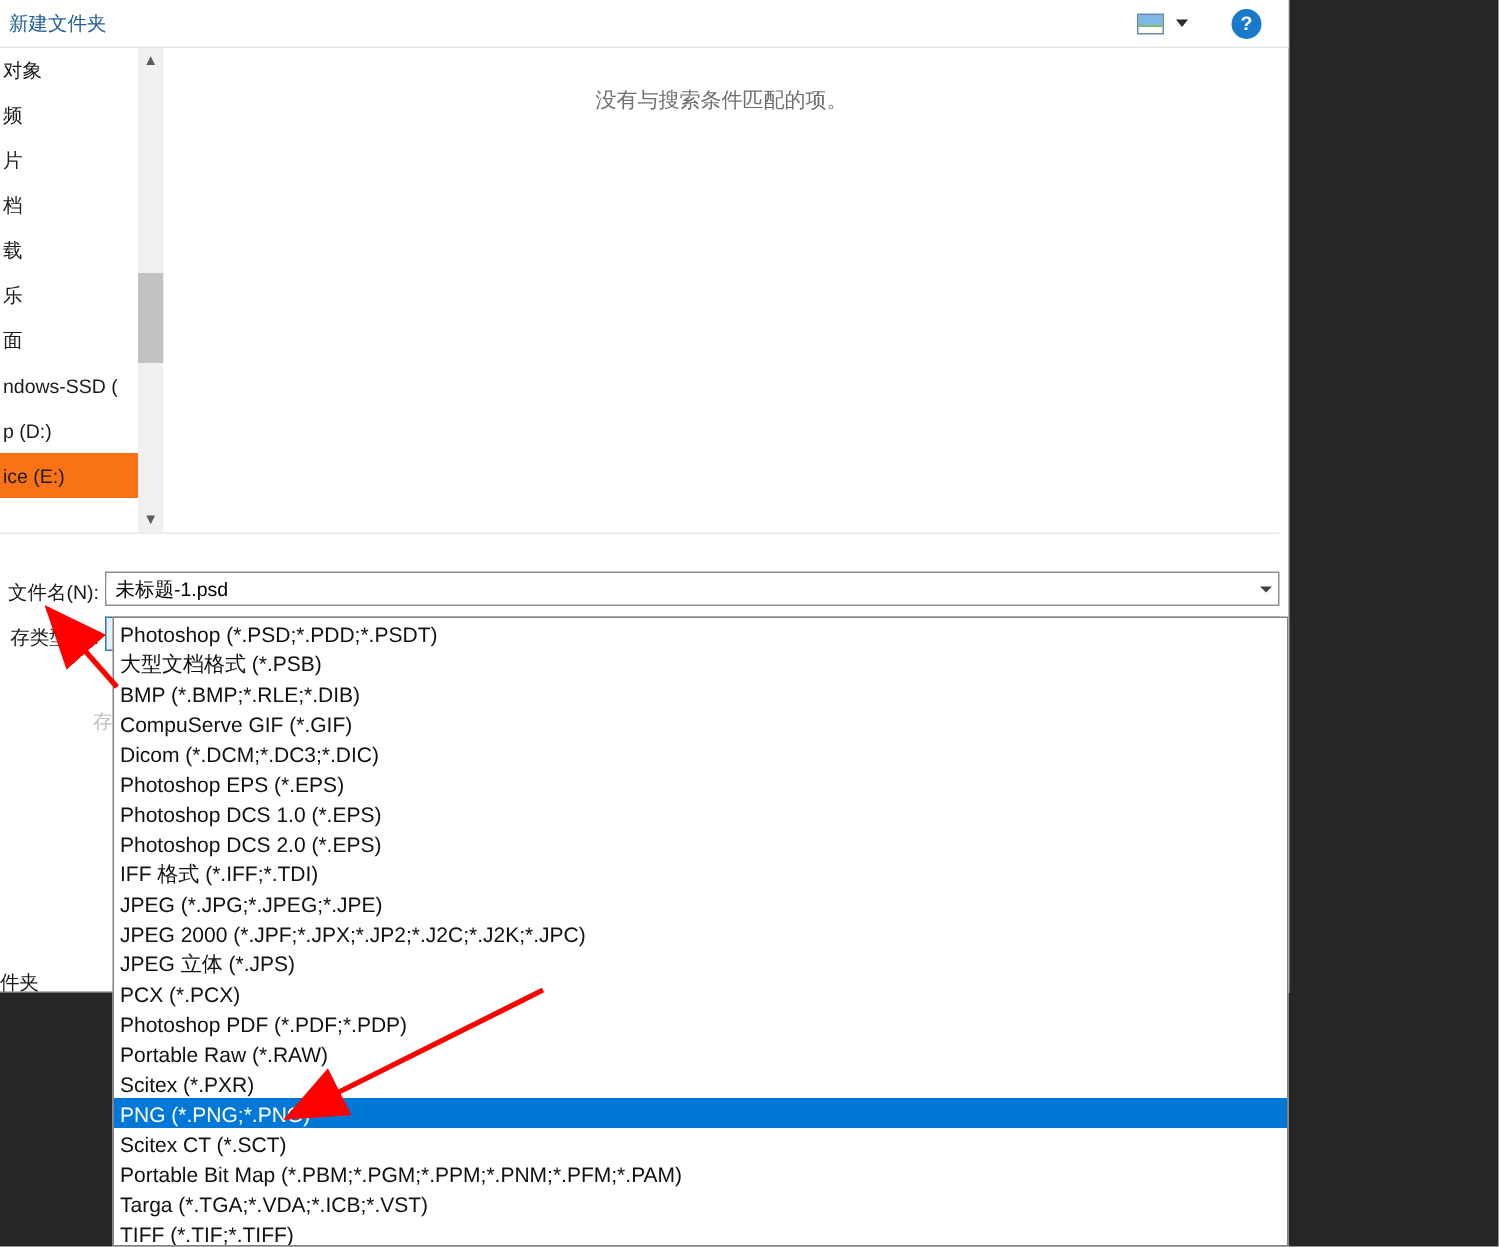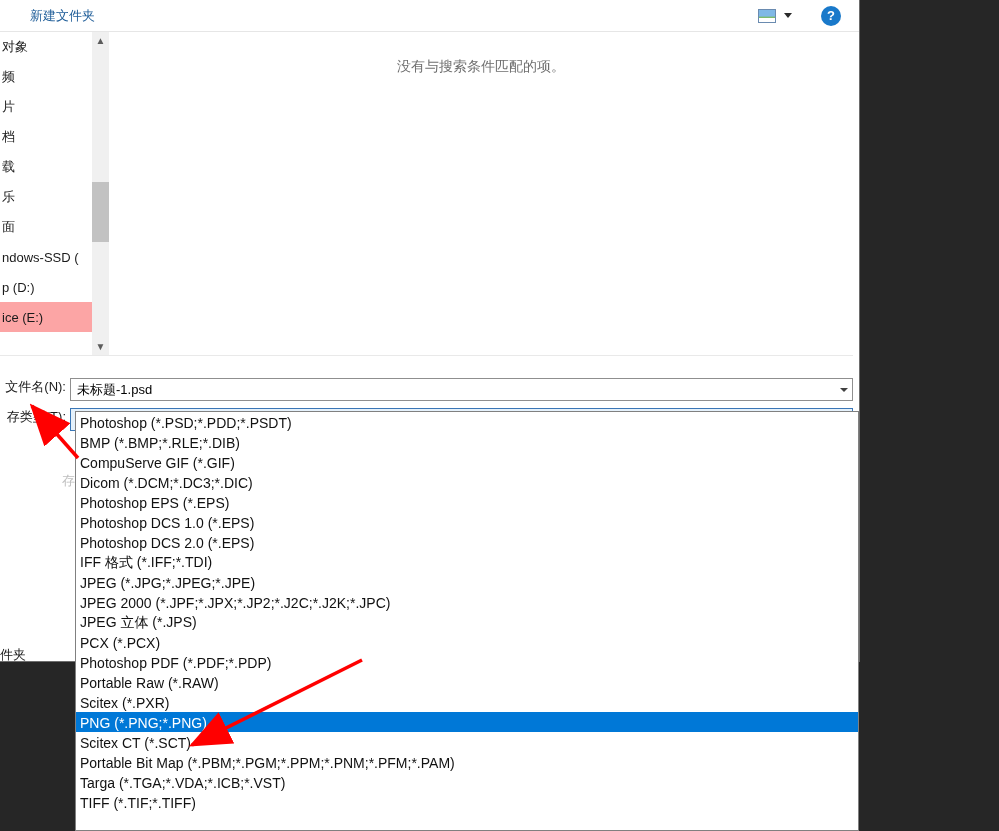--- a/index.html
+++ b/index.html
@@ -17,21 +17,21 @@
 
   .toolbar {
     position: absolute;
     left: 0; top: 0; right: 0; height: 32px;
     background: #ffffff;
     border-bottom: 1px solid #e6e6e6;
     display: flex; align-items: center;
   }
   .toolbar .newfolder {
     color: #205e99;
-    padding-left: 30px;
+    padding-left: 6px;
     font-size: 13px;
   }
   .toolbar .spacer { flex: 1; }
   .toolbar .view-btn {
     display: flex; align-items: center; gap: 8px;
     padding: 2px 6px; margin-right: 22px;
     border: 1px solid transparent;
   }
   .pic-icon {
     width: 18px; height: 14px;
@@ -68,21 +68,21 @@
   .nav-list {
     position: absolute; left: 0; top: 0; width: 92px;
   }
   .nav-item {
     height: 30px; display: flex; align-items: center;
     padding-left: 2px;
     white-space: nowrap;
     font-size: 13px;
     color: #1a1a1a;
   }
-  .nav-item.sel { background: #fca5a5; }
+  .nav-item.sel { background: #f97316; }
 
   .nav-scroll {
     position: absolute;
     left: 92px; top: 0; width: 17px; bottom: 306px;
     background: #f0f0f0;
   }
   .nav-scroll .sbtn {
     position: absolute; left: 0; width: 17px; height: 17px;
     display: flex; align-items: center; justify-content: center;
     color: #5c5c5c; font-size: 10px;
@@ -107,21 +107,21 @@
     color: #6f6f6f;
     font-size: 14px;
   }
 
   .form-area {
     position: absolute;
     left: 0; right: 6px; bottom: 0; height: 306px;
     border-top: 1px solid #e9e9e9;
   }
 
-  .row { display: flex; align-items: flex-start; height: 26px; }
+  .row { display: flex; align-items: flex-end; height: 26px; }
 
   .row.fname { position: absolute; top: 22px; left: 0; right: 0; }
   .row.ftype { position: absolute; top: 52px; left: 0; right: 0; }
 
   .lbl {
     width: 70px; text-align: right; padding-right: 4px;
     white-space: nowrap;
     color: #1a1a1a;
     font-size: 13px;
   }
@@ -265,20 +265,21 @@
       <span class="hidden-lbl">存</span>
 
       <span class="sidefolder">件夹</span>
 
     </div>
   </div>
 </div>
 
 <div class="dropdown" id="dropdown">
     <div class="opt">Photoshop (*.PSD;*.PDD;*.PSDT)</div>
+    <div class="opt">大型文档格式 (*.PSB)</div>
     <div class="opt">BMP (*.BMP;*.RLE;*.DIB)</div>
     <div class="opt">CompuServe GIF (*.GIF)</div>
     <div class="opt">Dicom (*.DCM;*.DC3;*.DIC)</div>
     <div class="opt">Photoshop EPS (*.EPS)</div>
     <div class="opt">Photoshop DCS 1.0 (*.EPS)</div>
     <div class="opt">Photoshop DCS 2.0 (*.EPS)</div>
     <div class="opt">IFF 格式 (*.IFF;*.TDI)</div>
     <div class="opt">JPEG (*.JPG;*.JPEG;*.JPE)</div>
     <div class="opt">JPEG 2000 (*.JPF;*.JPX;*.JP2;*.J2C;*.J2K;*.JPC)</div>
     <div class="opt">JPEG 立体 (*.JPS)</div>

